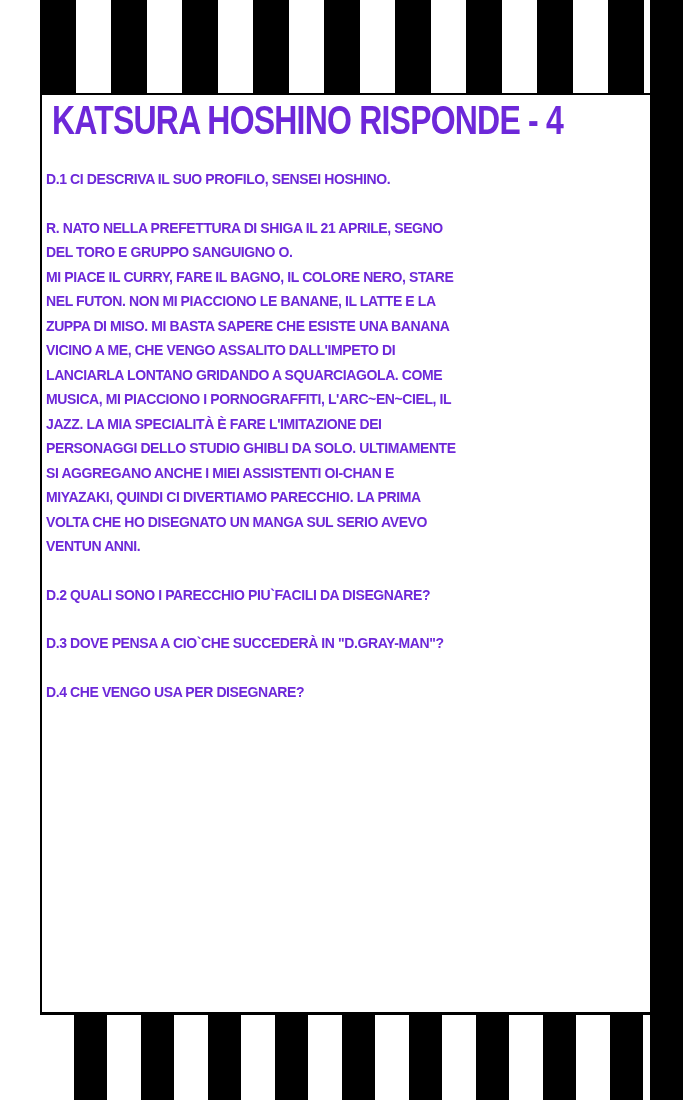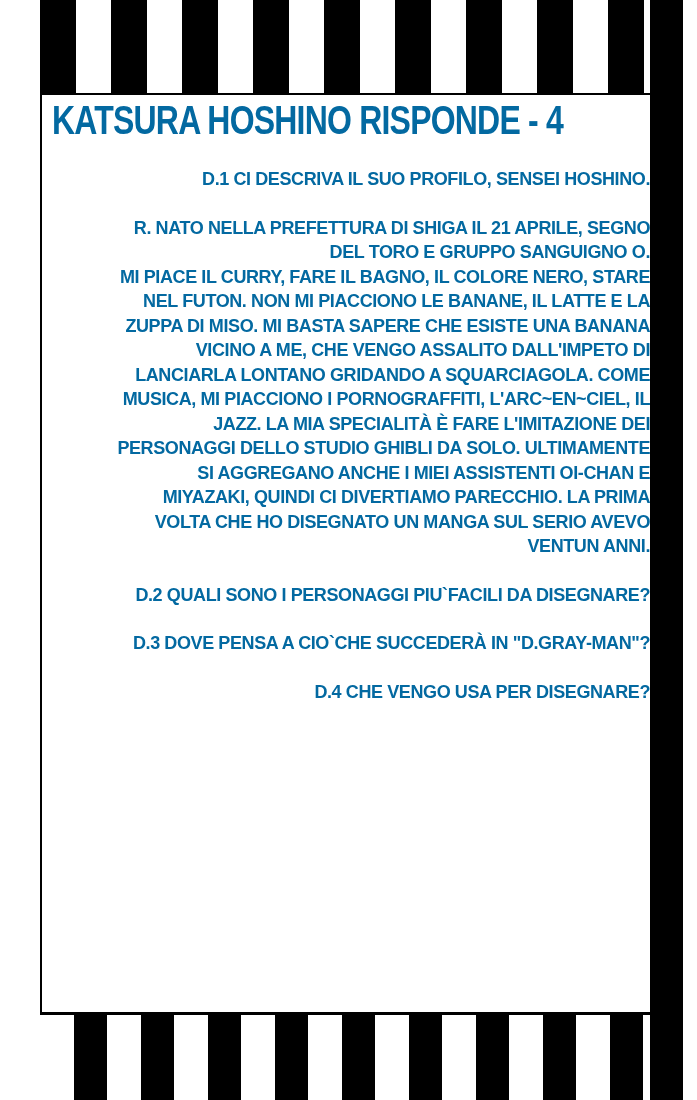--- a/index.html
+++ b/index.html
@@ -3,22 +3,21 @@
 <meta charset="utf-8">
 <style>
   html, body { margin: 0; padding: 0; background: #ffffff; }
   .page {
     position: relative;
     width: 697px;
     height: 1100px;
     background: #ffffff;
     overflow: hidden;
     font-family: "Liberation Sans", sans-serif;
-    color: #0369a1;
-    text-align: right;
+    color: #6d28d9;
   }
   .stripes-top {
     position: absolute;
     left: 40px; top: 0;
     width: 610px; height: 93px;
     background: repeating-linear-gradient(90deg, #000000 0 36px, #ffffff 36px 71px);
   }
   .stripes-bottom {
     position: absolute;
     left: 40px; top: 1015px;
@@ -48,21 +47,21 @@
     line-height: 46px;
     font-weight: bold;
     letter-spacing: -1px;
     white-space: nowrap;
     transform: scaleX(0.80);
     transform-origin: left top;
   }
   .qa-list { margin: 24px 0 0 4px; }
   .qa {
     white-space: pre-line;
-    font-size: 18px;
+    font-size: 14px;
     line-height: 24.5px;
     font-weight: bold;
     letter-spacing: -0.4px;
     margin: 0 0 24px 0;
   }
 </style>
 </head>
 <body>
 
 <div class="page">
@@ -79,19 +78,19 @@
 ZUPPA DI MISO. MI BASTA SAPERE CHE ESISTE UNA BANANA
 VICINO A ME, CHE VENGO ASSALITO DALL'IMPETO DI
 LANCIARLA LONTANO GRIDANDO A SQUARCIAGOLA. COME
 MUSICA, MI PIACCIONO I PORNOGRAFFITI, L'ARC~EN~CIEL, IL
 JAZZ. LA MIA SPECIALITÀ È FARE L'IMITAZIONE DEI
 PERSONAGGI DELLO STUDIO GHIBLI DA SOLO. ULTIMAMENTE
 SI AGGREGANO ANCHE I MIEI ASSISTENTI OI-CHAN E
 MIYAZAKI, QUINDI CI DIVERTIAMO PARECCHIO. LA PRIMA
 VOLTA CHE HO DISEGNATO UN MANGA SUL SERIO AVEVO
 VENTUN ANNI.</div>
-        <div class="qa question">D.2 QUALI SONO I PERSONAGGI PIU`FACILI DA DISEGNARE?</div>
+        <div class="qa question">D.2 QUALI SONO I PARECCHIO PIU`FACILI DA DISEGNARE?</div>
         <div class="qa question">D.3 DOVE PENSA A CIO`CHE SUCCEDERÀ IN "D.GRAY-MAN"?</div>
         <div class="qa question">D.4 CHE VENGO USA PER DISEGNARE?</div>
       </div>
   </div>
   <div class="stripes-bottom"></div>
 </div>
 
 </body></html>

